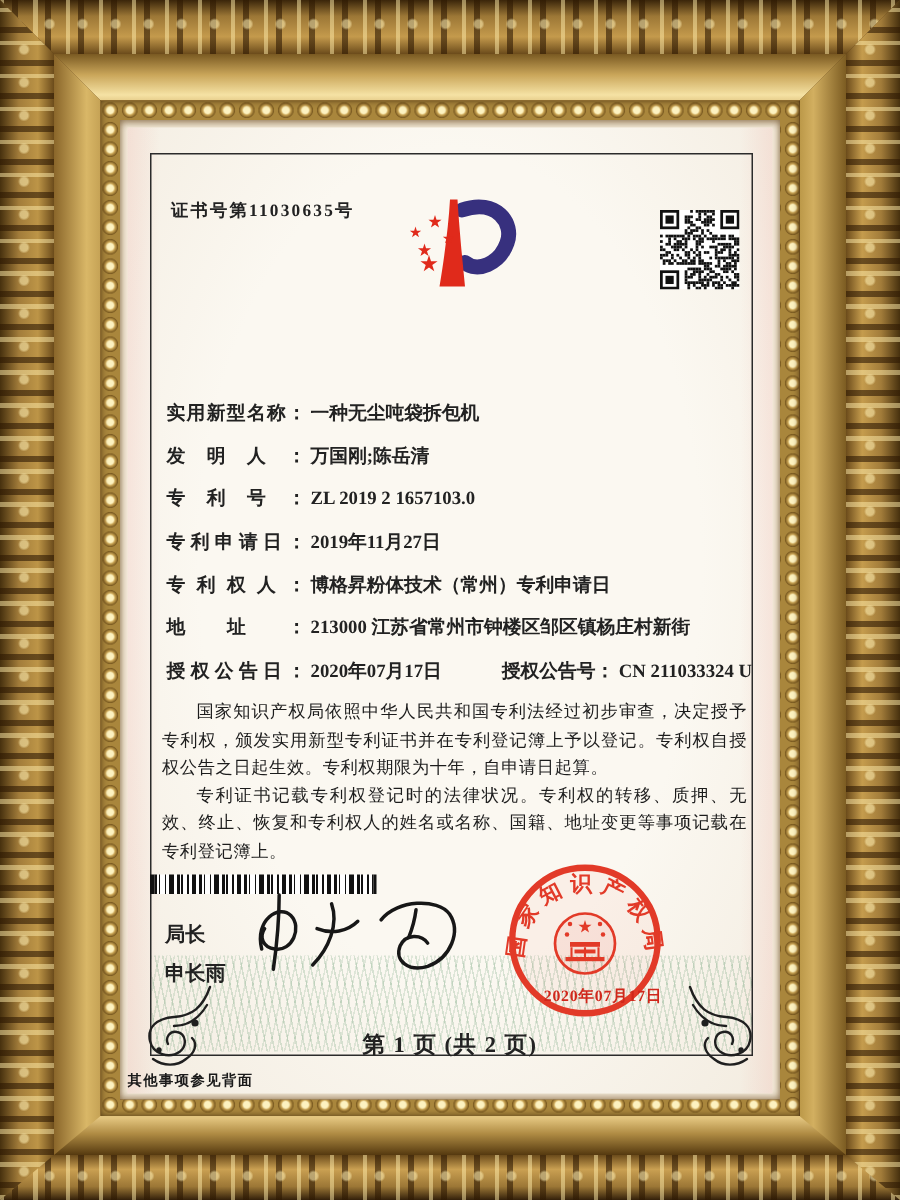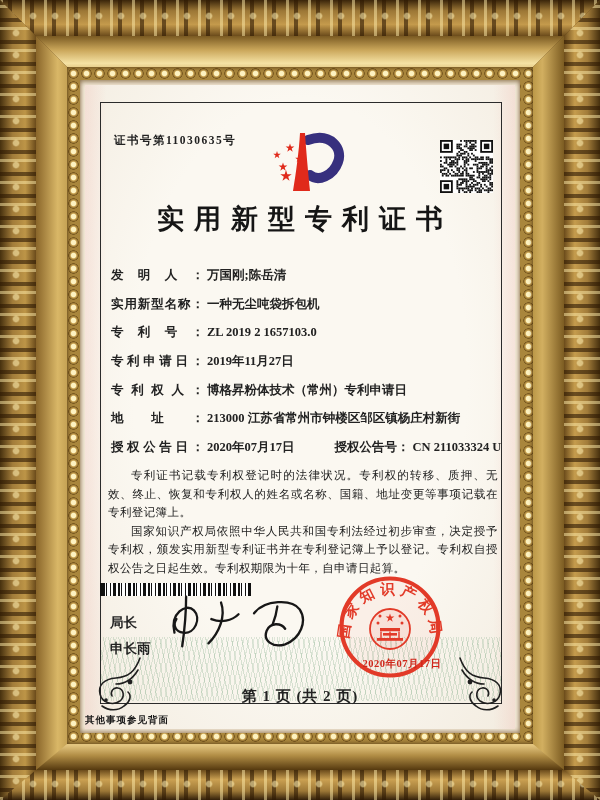--- a/index.html
+++ b/index.html
@@ -485,49 +485,48 @@
             <rect x="13" y="28" width="1" height="1"></rect>
             <rect x="14" y="28" width="1" height="1"></rect>
             <rect x="16" y="28" width="1" height="1"></rect>
             <rect x="20" y="28" width="1" height="1"></rect>
             <rect x="21" y="28" width="1" height="1"></rect>
             <rect x="22" y="28" width="1" height="1"></rect>
             <rect x="26" y="28" width="1" height="1"></rect>
           </g>
       </svg>
 
-      <div class="title">实用新型专利证书</div>
 
       <div class="fields">
         <div class="frow">
+          <span class="lbl">实用新型名称：</span><span class="val">一种无尘吨袋拆包机</span>
+        </div>
+        <div class="frow">
           <span class="lbl">发明人：</span><span class="val">万国刚;陈岳清</span>
         </div>
         <div class="frow">
-          <span class="lbl">实用新型名称：</span><span class="val">一种无尘吨袋拆包机</span>
-        </div>
-        <div class="frow">
           <span class="lbl">专利号：</span><span class="val">ZL 2019 2 1657103.0</span>
         </div>
         <div class="frow">
           <span class="lbl">专利申请日：</span><span class="val">2019年11月27日</span>
         </div>
         <div class="frow">
           <span class="lbl">专利权人：</span><span class="val">博格昇粉体技术（常州）专利申请日</span>
         </div>
         <div class="frow">
           <span class="lbl">地址：</span><span class="val">213000 江苏省常州市钟楼区邹区镇杨庄村新街</span>
         </div>
         <div class="frow">
           <span class="lbl">授权公告日：</span><span class="val">2020年07月17日</span><span class="lbl2">授权公告号：</span><span class="val">CN 211033324 U</span>
         </div>
       </div>
 
       <div class="paras">
+        <p>国家知识产权局依照中华人民共和国专利法经过初步审查，决定授予专利权，颁发实用新型专利证书并在专利登记簿上予以登记。专利权自授权公告之日起生效。专利权期限为十年，自申请日起算。</p>
         <p>专利证书记载专利权登记时的法律状况。专利权的转移、质押、无效、终止、恢复和专利权人的姓名或名称、国籍、地址变更等事项记载在专利登记簿上。</p>
-        <p>国家知识产权局依照中华人民共和国专利法经过初步审查，决定授予专利权，颁发实用新型专利证书并在专利登记簿上予以登记。专利权自授权公告之日起生效。专利权期限为十年，自申请日起算。</p>
       </div>
 
       <div class="barcode"></div>
 
       <div class="signer">
         <div>局长</div>
         <div>申长雨</div>
       </div>
 
       <svg class="sig" viewBox="0 0 170 64">

